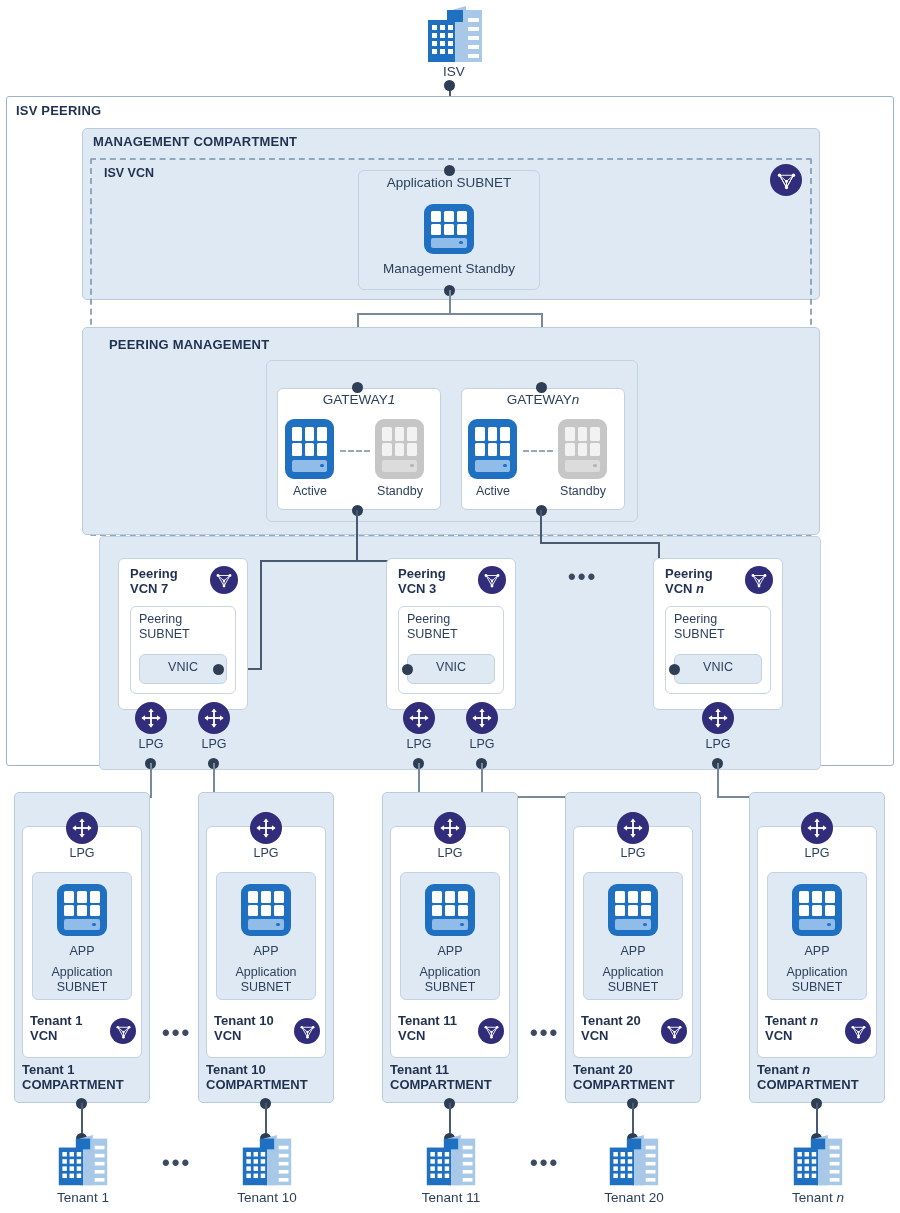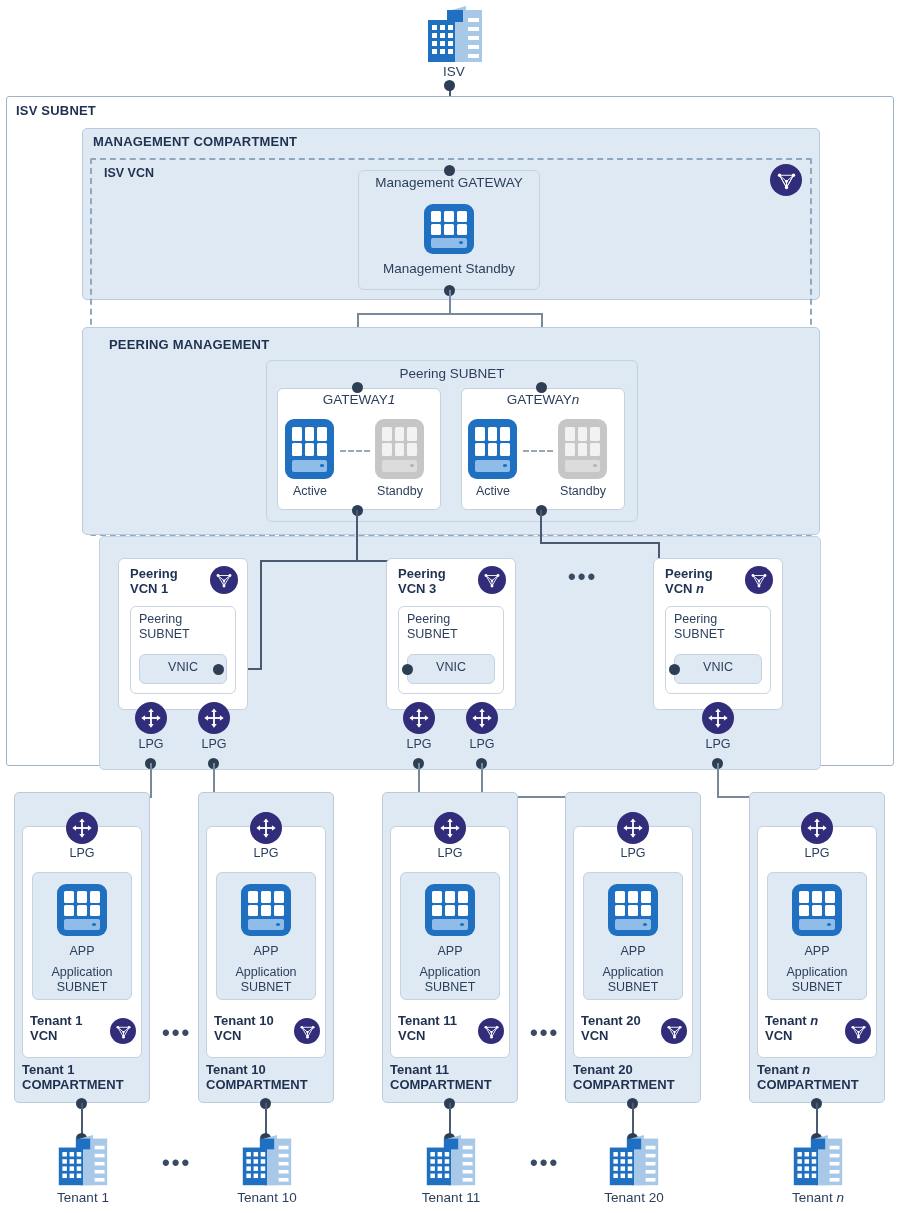--- a/index.html
+++ b/index.html
@@ -185,21 +185,21 @@
         <rect x="44" y="48" width="11" height="4"></rect>
       </g>
     </svg>
   </div>
   <div class="lbl txt center" style="left:404px;top:64px;width:100px;">ISV</div>
 
   <div class="line-v" style="left:449px;top:84px;height:92px;"></div>
   <div class="dot" style="left:444px;top:80px;"></div>
 
   <div class="abs box-solid" style="left:6px;top:96px;width:888px;height:670px;"></div>
-  <div class="lbl hdr-bold" style="left:16px;top:103px;">ISV SUBNET</div>
+  <div class="lbl hdr-bold" style="left:16px;top:103px;">ISV PEERING</div>
 
   <div class="abs box-fill" style="left:82px;top:128px;width:738px;height:172px;"></div>
   <div class="lbl hdr-bold" style="left:93px;top:134px;">MANAGEMENT COMPARTMENT</div>
 
   <div class="abs box-dashed" style="left:90px;top:158px;width:722px;height:378px;"></div>
   <div class="lbl hdr-bold-sm" style="left:104px;top:166px;">ISV VCN</div>
   <div class="circ" style="left:770px;top:164px;width:32px;height:32px;">
     <svg width="21" height="21" viewBox="0 0 24 24">
       <g stroke="#ffffff" stroke-width="1.1" fill="none">
         <path d="M4 6 L20 6 L12 20 Z"></path>
@@ -211,21 +211,21 @@
       <g fill="#ffffff">
         <circle cx="4" cy="6" r="1.9"></circle>
           <circle cx="20" cy="6" r="1.9"></circle>
         <circle cx="12" cy="20" r="1.9"></circle>
           <circle cx="12" cy="13" r="1.7"></circle>
       </g>
     </svg>
   </div>
 
   <div class="abs box-fill-soft" style="left:358px;top:170px;width:182px;height:120px;"></div>
-  <div class="lbl txt center" style="left:358px;top:175px;width:182px;">Management GATEWAY</div>
+  <div class="lbl txt center" style="left:358px;top:175px;width:182px;">Application SUBNET</div>
   <div class="compute" style="left:424px;top:204px;width:50px;height:50px;">
     <div class="grid">
         <i></i>
         <i></i>
         <i></i>
         <i></i>
         <i></i>
         <i></i>
       </div>
     <div class="bar"></div>
@@ -236,21 +236,20 @@
 
   <div class="line-v-gray" style="left:449px;top:290px;height:23px;"></div>
   <div class="line-h-gray" style="left:357px;top:313px;width:186px;"></div>
   <div class="line-v-gray" style="left:357px;top:313px;height:73px;"></div>
   <div class="line-v-gray" style="left:541px;top:313px;height:73px;"></div>
 
   <div class="abs box-fill" style="left:82px;top:327px;width:738px;height:208px;"></div>
   <div class="lbl hdr-bold" style="left:109px;top:337px;">PEERING MANAGEMENT</div>
 
   <div class="abs box-fill-soft" style="left:266px;top:360px;width:372px;height:162px;"></div>
-  <div class="lbl txt center" style="left:266px;top:366px;width:372px;">Peering SUBNET</div>
 
   <div class="abs box-white" style="left:277px;top:388px;width:164px;height:122px;"></div>
   <div class="lbl txt center" style="left:277px;top:392px;width:164px;">
     <span>GATEWAY</span><span class="it">1</span>
   </div>
   <div class="compute" style="left:285px;top:419px;width:49px;height:60px;">
     <div class="grid">
         <i></i>
         <i></i>
         <i></i>
@@ -319,21 +318,21 @@
   <div class="line-h" style="left:422px;top:668px;width:40px;"></div>
 
   <div class="line-v" style="left:540px;top:510px;height:34px;"></div>
   <div class="line-h" style="left:540px;top:542px;width:120px;"></div>
   <div class="line-v" style="left:658px;top:542px;height:128px;"></div>
   <div class="line-h" style="left:658px;top:668px;width:30px;"></div>
 
   <div class="abs box-white" style="left:118px;top:558px;width:130px;height:152px;"></div>
   <div class="lbl txt-bold" style="left:130px;top:566px;">
     <span>Peering</span><br>
-    <span>VCN 1</span>
+    <span>VCN 7</span>
   </div>
   <div class="circ" style="left:210px;top:566px;width:28px;height:28px;">
     <svg width="18" height="18" viewBox="0 0 24 24">
       <g stroke="#ffffff" stroke-width="1.2" fill="none">
         <path d="M4 6 L20 6 L12 20 Z"></path>
           <path d="M4 6 L12 13 L20 6"></path>
           <path d="M12 13 L12 20"></path>
       </g>
       <g fill="#ffffff">
           <circle cx="4" cy="6" r="1.9"></circle>

